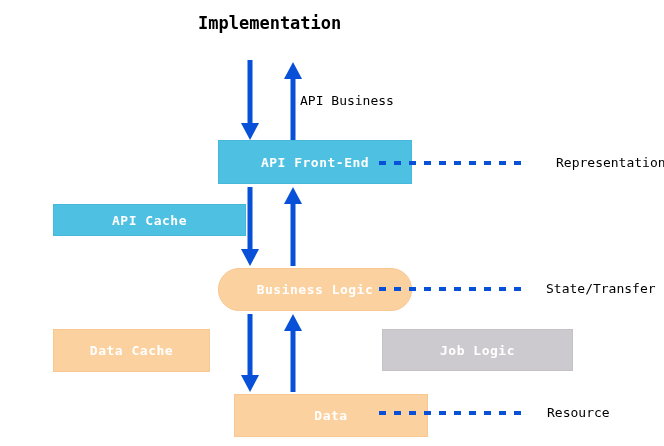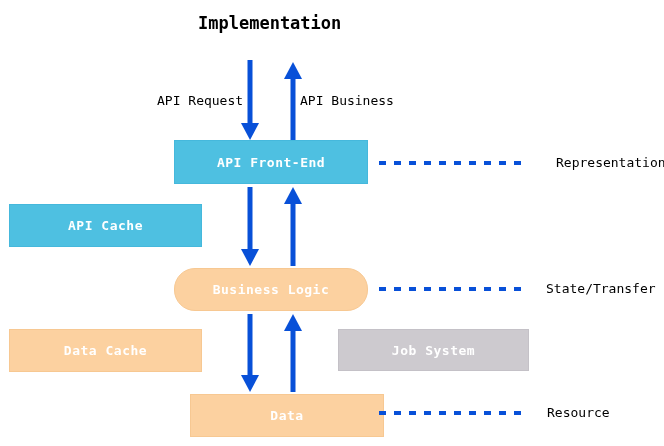--- a/index.html
+++ b/index.html
@@ -21,30 +21,30 @@
     font-size:17px;font-weight:bold;color:var(--label-text);
     line-height:22px;white-space:nowrap;
   }
   .free-label{
     position:absolute;font-size:13px;color:var(--label-text);
     line-height:16px;white-space:nowrap;
   }
   .box{
     position:absolute;display:flex;align-items:center;justify-content:center;
     font-size:13px;font-weight:bold;color:var(--box-text);
-    letter-spacing:0.5px;white-space:nowrap;box-sizing:border-box;
+    letter-spacing:0.5px;white-space:nowrap;box-sizing:border-box;margin-left:44px;
   }
   .box.blue{background:var(--blue-box);border:1px solid #45b8dc;}
   .box.orange{background:var(--orange-box);border:1px solid #f7c892;}
   .box.gray{background:var(--gray-box);border:1px solid #c4c1c7;}
 
   .box.front-end{left:174px;top:140px;width:194px;height:44px;}
-  .box.api-cache{left:9px;top:204px;width:193px;height:43px;}
+  .box.api-cache{left:9px;top:204px;width:193px;height:32px;}
   .box.business-logic{left:174px;top:268px;width:194px;height:43px;border-radius:21px;}
-  .box.data-cache{left:9px;top:329px;width:193px;height:43px;}
+  .box.data-cache{left:9px;top:329px;width:157px;height:43px;}
   .box.job-system{left:338px;top:329px;width:191px;height:42px;}
   .box.data{left:190px;top:394px;width:194px;height:43px;}
 
   .arrow{position:absolute;width:18px;}
   .arrow .shaft{
     position:absolute;left:50%;transform:translateX(-50%);
     width:5px;background:var(--arrow-blue);
   }
   .arrow .head{
     position:absolute;left:50%;transform:translateX(-50%);
@@ -84,37 +84,36 @@
   <div class="title">Implementation</div>
 
   <div class="arrow down a-req">
     <span class="shaft"></span>
     <span class="head"></span>
   </div>
   <div class="arrow up a-res">
     <span class="shaft"></span>
     <span class="head"></span>
   </div>
-  <div class="free-label lbl-request">API Request</div>
   <div class="free-label lbl-response">API Business</div>
 
   <div class="box blue front-end">
     <span>API Front-End</span>
   </div>
   <div class="box blue api-cache">
     <span>API Cache</span>
   </div>
   <div class="box orange business-logic">
     <span>Business Logic</span>
   </div>
   <div class="box orange data-cache">
     <span>Data Cache</span>
   </div>
   <div class="box gray job-system">
-    <span>Job System</span>
+    <span>Job Logic</span>
   </div>
   <div class="box orange data">
     <span>Data</span>
   </div>
 
   <div class="arrow down a-fe-down">
     <span class="shaft"></span>
     <span class="head"></span>
   </div>
   <div class="arrow up a-fe-up">

